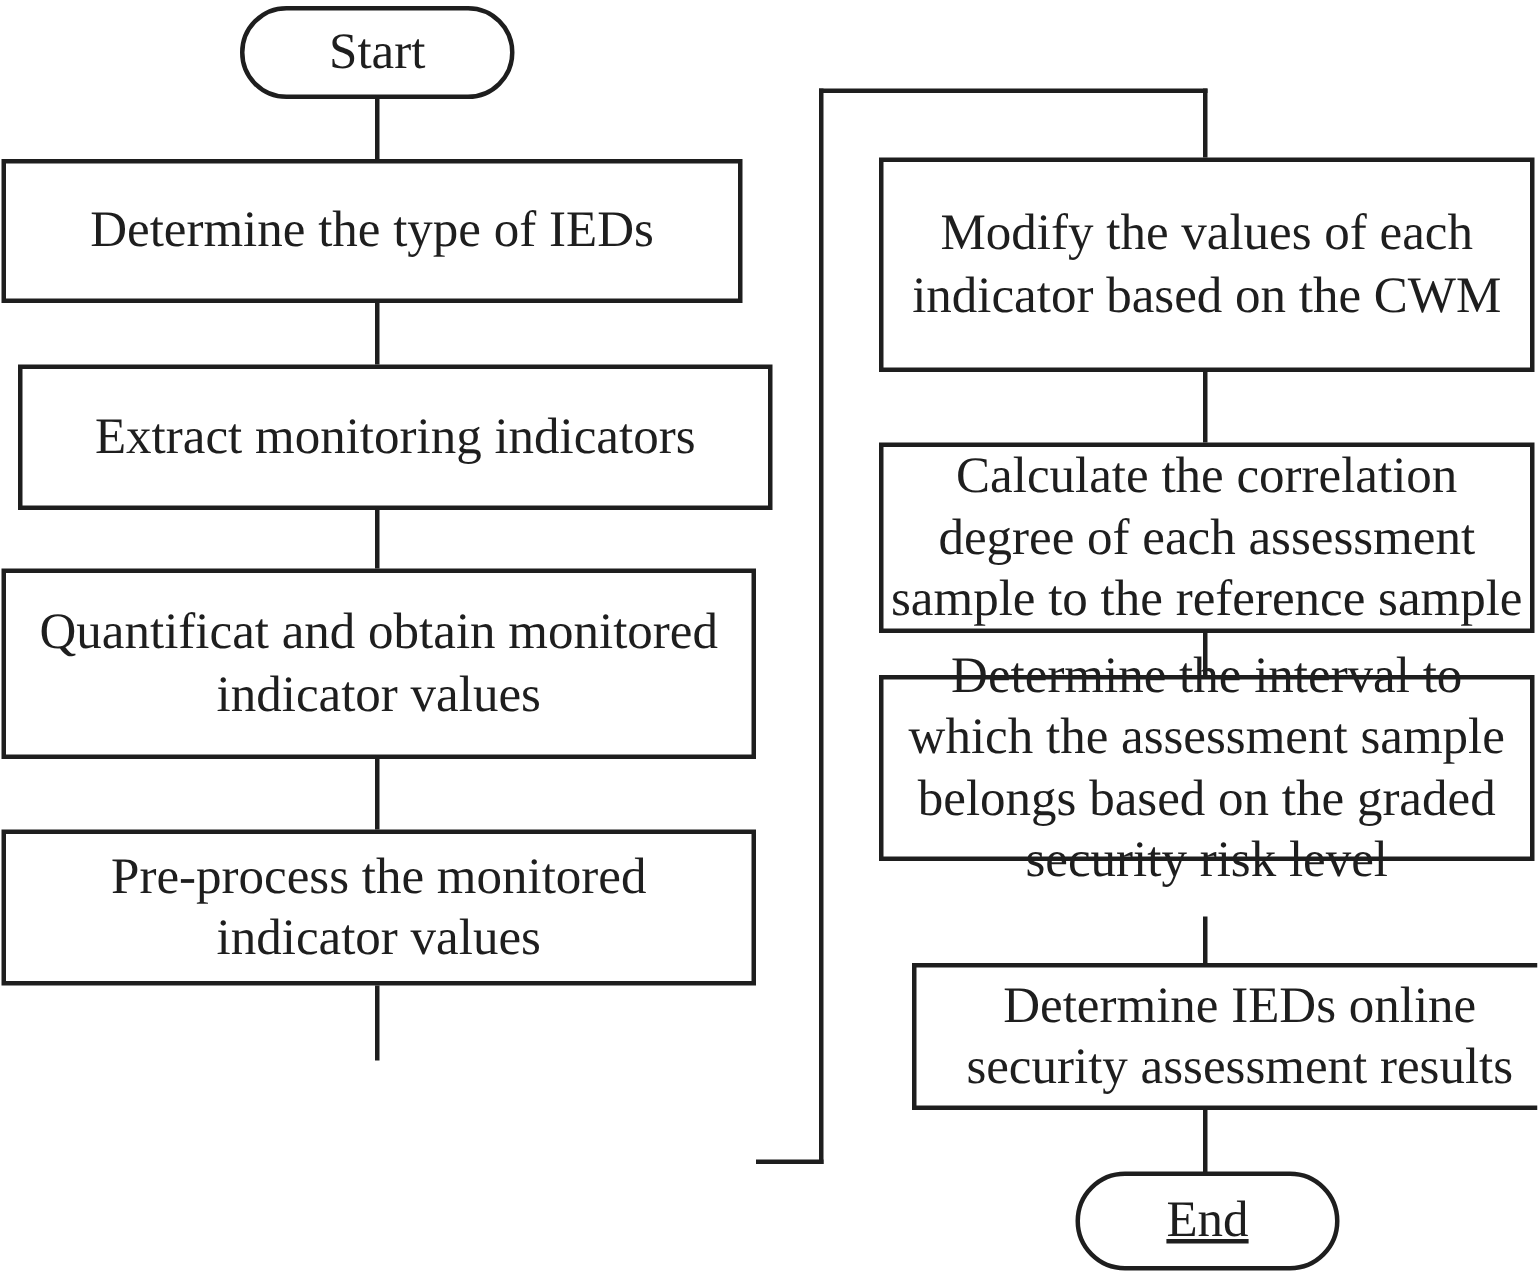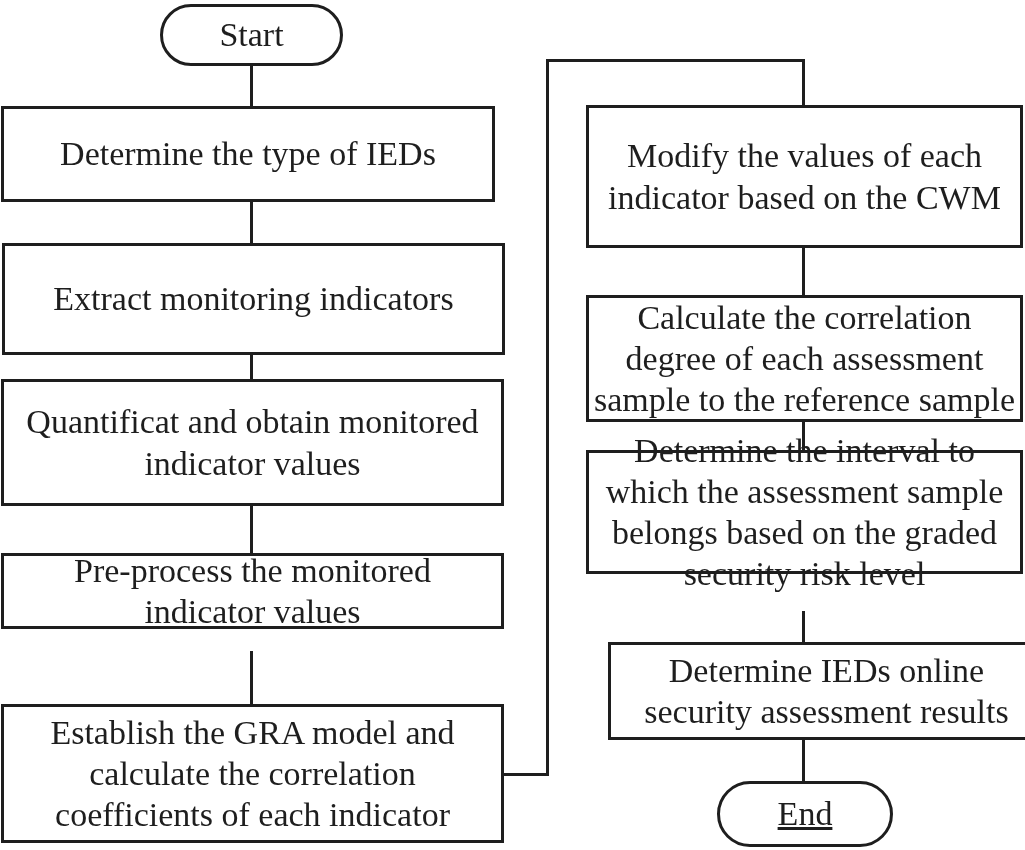--- a/index.html
+++ b/index.html
@@ -27,23 +27,23 @@
     z-index: 2;
   }
   .stadium { border-radius: 34px; }
   .vline, .hline { position: absolute; background: #1e1e1e; z-index: 1; }
   .vline { width: 3px; }
   .hline { height: 3px; }
 
   
   #n-start { left: 160px; top: 4px;   width: 183px; height: 62px;  border-radius: 32px; }
   #n-b1    { left: 1px;   top: 106px; width: 494px; height: 96px; }
-  #n-b2    { left: 2px;   top: 243px; width: 503px; height: 112px; }
+  #n-b2    { left: 12px;   top: 243px; width: 503px; height: 97px; }
   #n-b3    { left: 1px;   top: 379px; width: 503px; height: 127px; }
-  #n-b4    { left: 1px;   top: 553px; width: 503px; height: 76px; }
+  #n-b4    { left: 1px;   top: 553px; width: 503px; height: 104px; }
   #n-b5    { left: 1px;   top: 704px; width: 503px; height: 139px; }
   #n-r1    { left: 586px; top: 105px; width: 437px; height: 143px; }
   #n-r2    { left: 586px; top: 295px; width: 437px; height: 127px; }
   #n-r3    { left: 586px; top: 450px; width: 437px; height: 124px; }
   #n-r4    { left: 608px; top: 642px; width: 437px; height: 98px; }
   #n-end   { left: 717px; top: 781px; width: 176px; height: 66px;  border-radius: 33px; text-decoration: underline; }
 
   
   #c-start-b1 { left: 250px; top: 62px;  height: 48px; }
   #c-b1-b2    { left: 250px; top: 200px; height: 46px; }
@@ -64,23 +64,20 @@
 
 <div class="canvas">
 
   <div class="node stadium" id="n-start">Start</div>
   <div class="node" id="n-b1">Determine the type of IEDs</div>
   <div class="node" id="n-b2">Extract monitoring indicators</div>
   <div class="node" id="n-b3">Quantificat and obtain monitored
 indicator values</div>
   <div class="node" id="n-b4">Pre-process the monitored
 indicator values</div>
-  <div class="node" id="n-b5">Establish the GRA model and
-calculate the correlation
-coefficients of each indicator</div>
   <div class="node" id="n-r1">Modify the values of each
 indicator based on the CWM</div>
   <div class="node" id="n-r2">Calculate the correlation
 degree of each assessment
 sample to the reference sample</div>
   <div class="node" id="n-r3">Determine the interval to
 which the assessment sample
 belongs based on the graded
 security risk level</div>
   <div class="node" id="n-r4">Determine IEDs online

